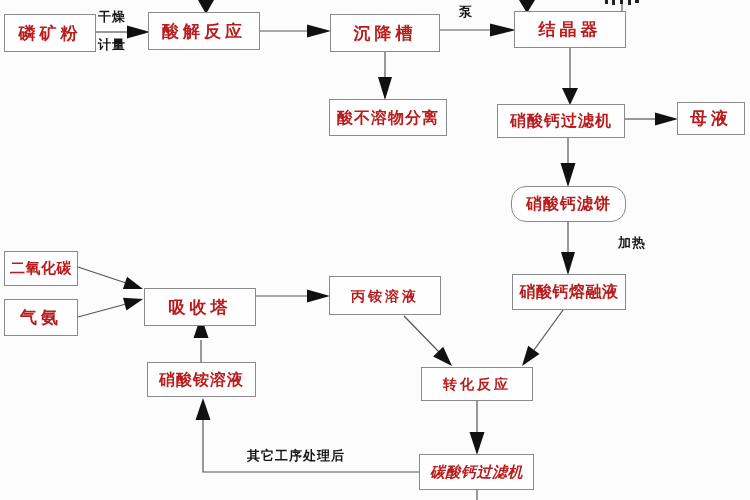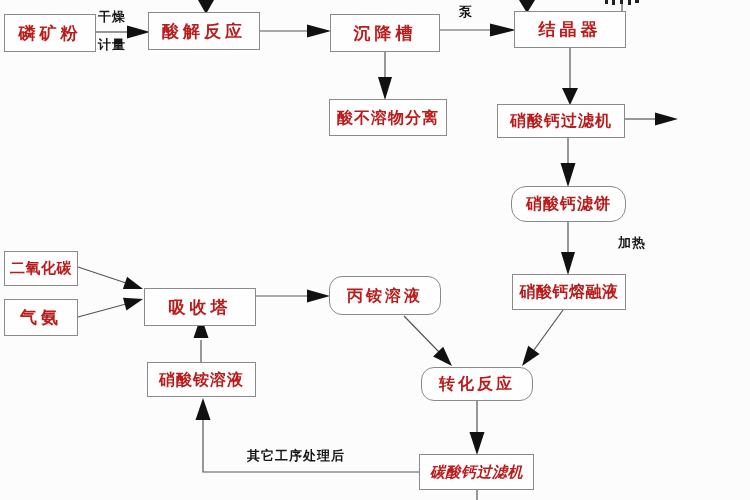--- a/index.html
+++ b/index.html
@@ -16,21 +16,21 @@
   .node{
     position:absolute;z-index:2;
     display:flex;align-items:center;justify-content:center;
     background:#fefefe;
     border:1.6px solid #8a8a8a;
     color:#b91c1c;font-weight:bold;line-height:1;
     box-sizing:border-box;
     text-align:center;white-space:nowrap;
   }
   .fs17{font-size:17px;letter-spacing:4px;}
-  .fs17n{font-size:16px;letter-spacing:3px;border-radius:13px;}
+  .fs17n{font-size:14px;letter-spacing:3px;}
   .fs16{font-size:16px;letter-spacing:1px;}
   .fs16t{font-size:16px;letter-spacing:0.5px;}
   .fs15{font-size:15px;letter-spacing:0.5px;}
   .edge-label{
     position:absolute;z-index:2;
     color:#161616;font-weight:bold;font-size:13px;line-height:1;
     display:flex;align-items:center;justify-content:center;
     letter-spacing:1px;white-space:nowrap;
   }
 </style>
@@ -114,20 +114,21 @@
   <div class="node fs17" style="left:148px;top:12px;width:112px;height:38px;">酸解反应</div>
 
   <div class="node fs17" style="left:330px;top:14px;width:110px;height:38px;">沉降槽</div>
 
   <div class="node fs17" style="left:514px;top:11px;width:112px;height:37px;">结晶器</div>
 
   <div class="node fs16" style="left:329px;top:99px;width:118px;height:37px;">酸不溶物分离</div>
 
   <div class="node fs16" style="left:497px;top:104px;width:128px;height:34px;">硝酸钙过滤机</div>
 
+  <div class="node fs17" style="left:677px;top:102px;width:68px;height:33px;">母液</div>
 
   <div class="node fs16" style="left:511px;top:186px;width:115px;height:36px;border-radius:15px;">硝酸钙滤饼</div>
 
   <div class="node fs15" style="left:4px;top:251px;width:74px;height:35px;">二氧化碳</div>
 
   <div class="node fs16t" style="left:512px;top:274px;width:114px;height:36px;">硝酸钙熔融液</div>
 
   <div class="node fs17" style="left:4px;top:299px;width:74px;height:37px;">气氨</div>
 
   <div class="node fs17" style="left:144px;top:288px;width:112px;height:38px;">吸收塔</div>

